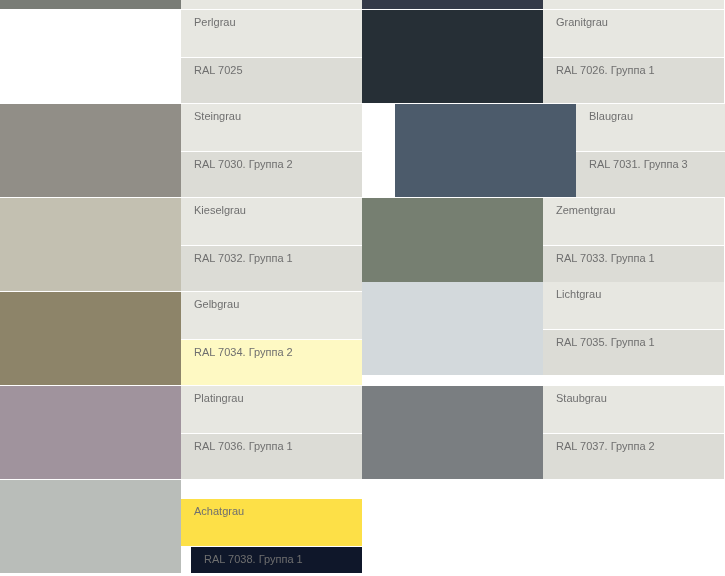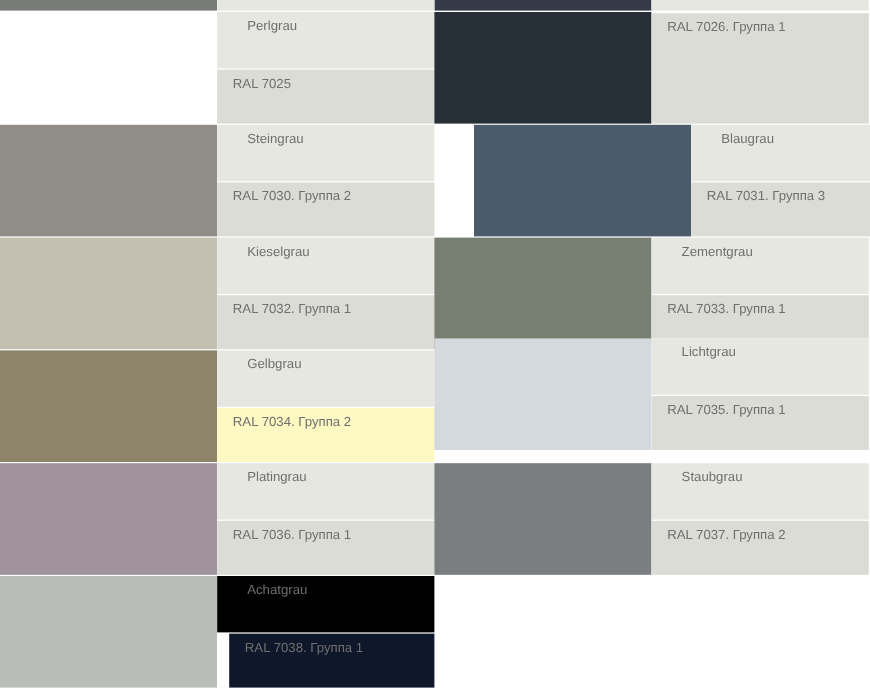--- a/index.html
+++ b/index.html
@@ -36,21 +36,21 @@
     flex: 1 1 auto;
     display: flex;
     flex-direction: column;
     background: #ffffff;
   }
   .cap-name {
     flex: 0 0 47px;
     height: 47px;
     background: #e7e7e1;
     box-sizing: border-box;
-    padding: 6px 0 0 25px;
+    padding: 6px 0 0 13px;
     overflow: hidden;
   }
   .cap-code {
     flex: 1 1 auto;
     background: #dcdcd6;
     box-sizing: border-box;
     padding: 6px 0 0 13px;
     margin-top: 1px;
     overflow: hidden;
   }
@@ -105,20 +105,23 @@
           <span>Perlgrau</span>
         </div>
         <div class="cap-code" style="background: rgb(220, 220, 214);">
           <span>RAL 7025</span>
         </div>
       </div>
     </div>
     <div class="entry" style="left: 362px; top: 10px; width: 362px; height: 93px;">
       <div class="swatch" style="background: rgb(38, 47, 54);"></div>
       <div class="caption">
+        <div class="cap-name" style="background: rgb(231, 231, 225);">
+          <span>Granitgrau</span>
+        </div>
         <div class="cap-code" style="background: rgb(220, 220, 214);">
           <span>RAL 7026. Группа 1</span>
         </div>
       </div>
     </div>
     <div class="entry" style="left: 0px; top: 104px; width: 362px; height: 93px;">
       <div class="swatch" style="background: rgb(145, 142, 135);"></div>
       <div class="caption">
         <div class="cap-name" style="background: rgb(231, 231, 225);">
           <span>Steingrau</span>
@@ -201,21 +204,21 @@
           <span>Staubgrau</span>
         </div>
         <div class="cap-code" style="background: rgb(220, 220, 214);">
           <span>RAL 7037. Группа 2</span>
         </div>
       </div>
     </div>
     <div class="entry" style="left: 0px; top: 480px; width: 362px; height: 93px;">
       <div class="swatch" style="background: rgb(185, 189, 185);"></div>
       <div class="caption">
-        <div class="cap-name" style="background: #000000;">
+        <div class="cap-name" style="background: #fde047; margin-top: 19px;">
           <span>Achatgrau</span>
         </div>
         <div class="cap-code" style="background: #0f172a; margin-left: 10px;">
           <span>RAL 7038. Группа 1</span>
         </div>
       </div>
     </div>
   </div>
 
 </body></html>

